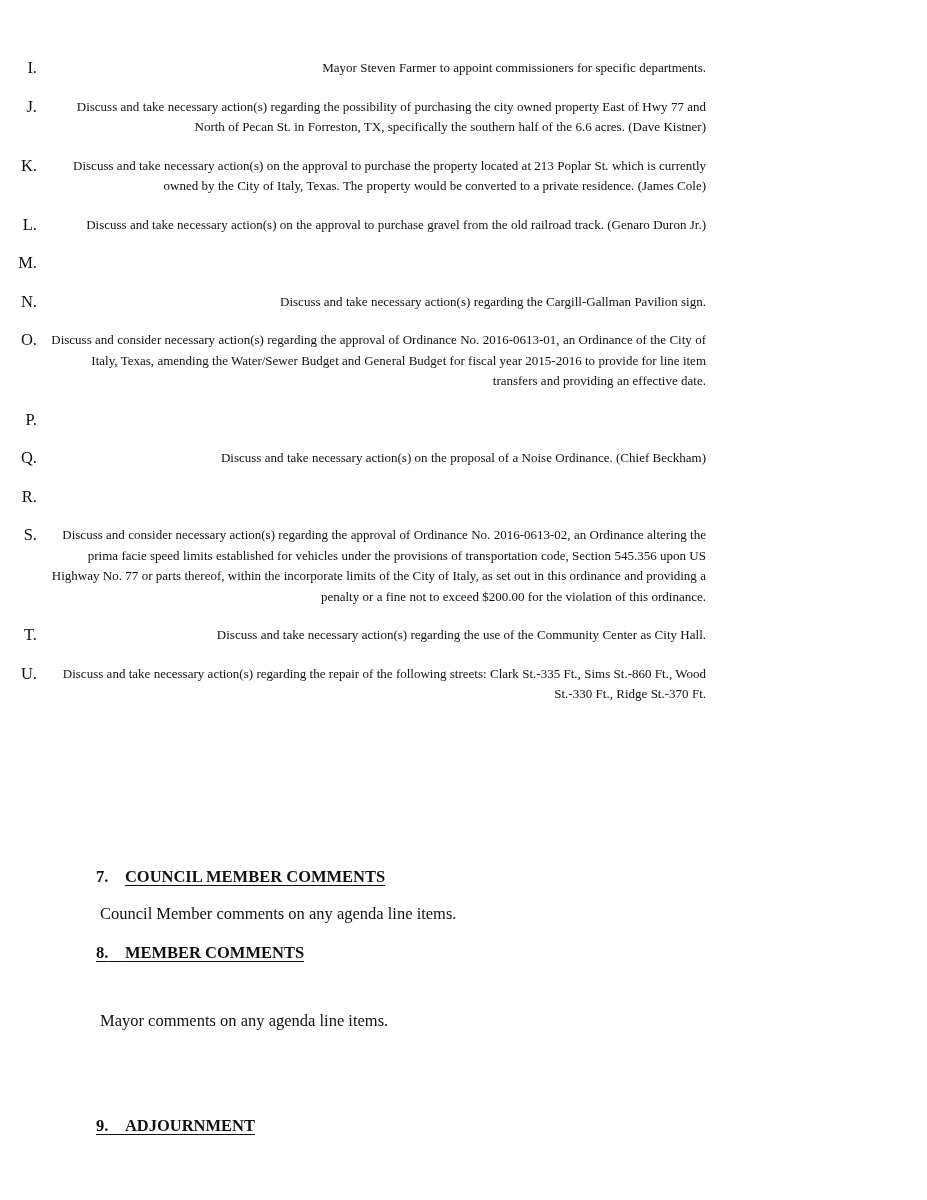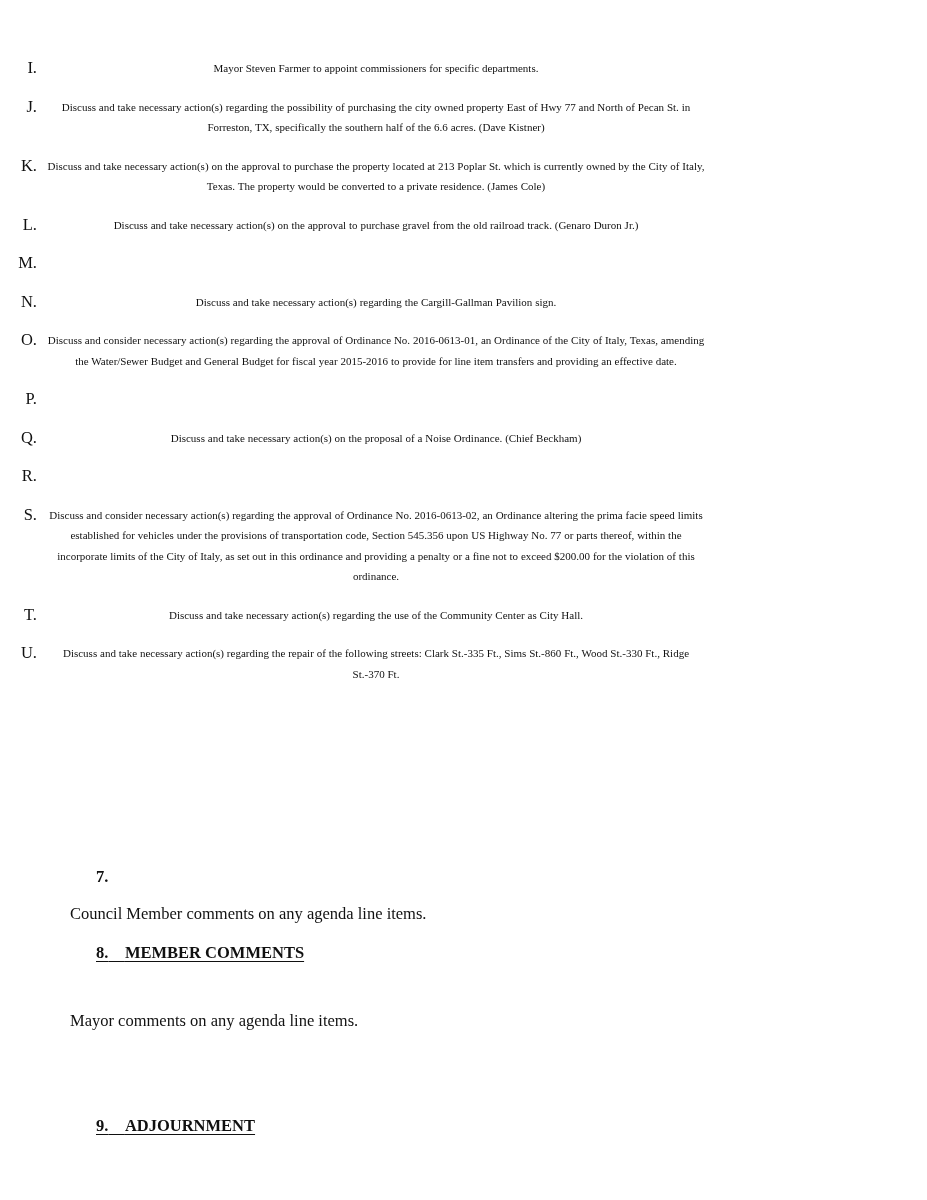--- a/index.html
+++ b/index.html
@@ -48,23 +48,23 @@
     padding-right: 9px;
     text-align: right;
     font-size: 16.5px;
     line-height: 20.5px;
     white-space: nowrap;
   }
 
   .agenda-text {
     flex: 0 0 auto;
     width: 660px;
-    font-size: 11px;
+    font-size: 13px;
     line-height: 20.5px;
-    text-align: center;
+    text-align: right;
     word-spacing: 0.1px;
   }
 
   
   .section {
     position: absolute;
     left: 0;
     width: 927px;
   }
 
@@ -88,21 +88,21 @@
   }
 
   .section-title {
     flex: 0 0 auto;
     text-decoration: underline;
     text-underline-offset: 2.5px;
     white-space: pre;
   }
 
   .section-body {
-    padding-left: 70px;
+    padding-left: 100px;
     font-size: 16.5px;
     line-height: 20.5px;
     font-weight: normal;
   }
 
   .pos-7   { top: 866px; }
   .pos-7b  { top: 904px; }
   .pos-8   { top: 942px; }
   .pos-8b  { top: 1011px; }
   .pos-9   { top: 1115px; }
@@ -175,20 +175,21 @@
       <div class="agenda-marker">U.</div>
       <div class="agenda-text">Discuss and take necessary action(s) regarding the repair of the following streets: Clark St.-335 Ft., Sims St.-860 Ft., Wood St.-330 Ft., Ridge St.-370 Ft.</div>
     </div>
 
   </div>
 
   <div class="section pos-7">
     <div class="section-head">
       <span class="section-num">7.</span>
       <span class="section-num">    </span>
+      <span class="section-title">COUNCIL MEMBER COMMENTS</span>
     </div>
   </div>
   <div class="section pos-7b">
     <div class="section-body">Council Member comments on any agenda line items.</div>
   </div>
 
   <div class="section pos-8">
     <div class="section-head">
       <span class="section-num underlined">8.</span>
       <span class="section-num underlined">    </span>

